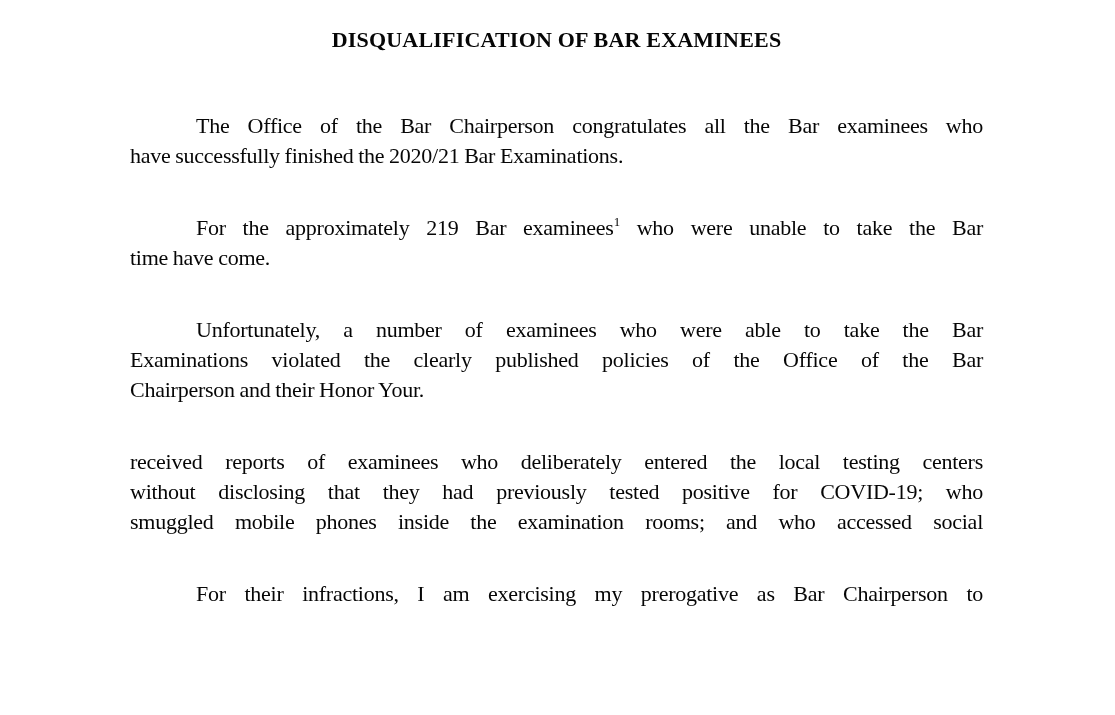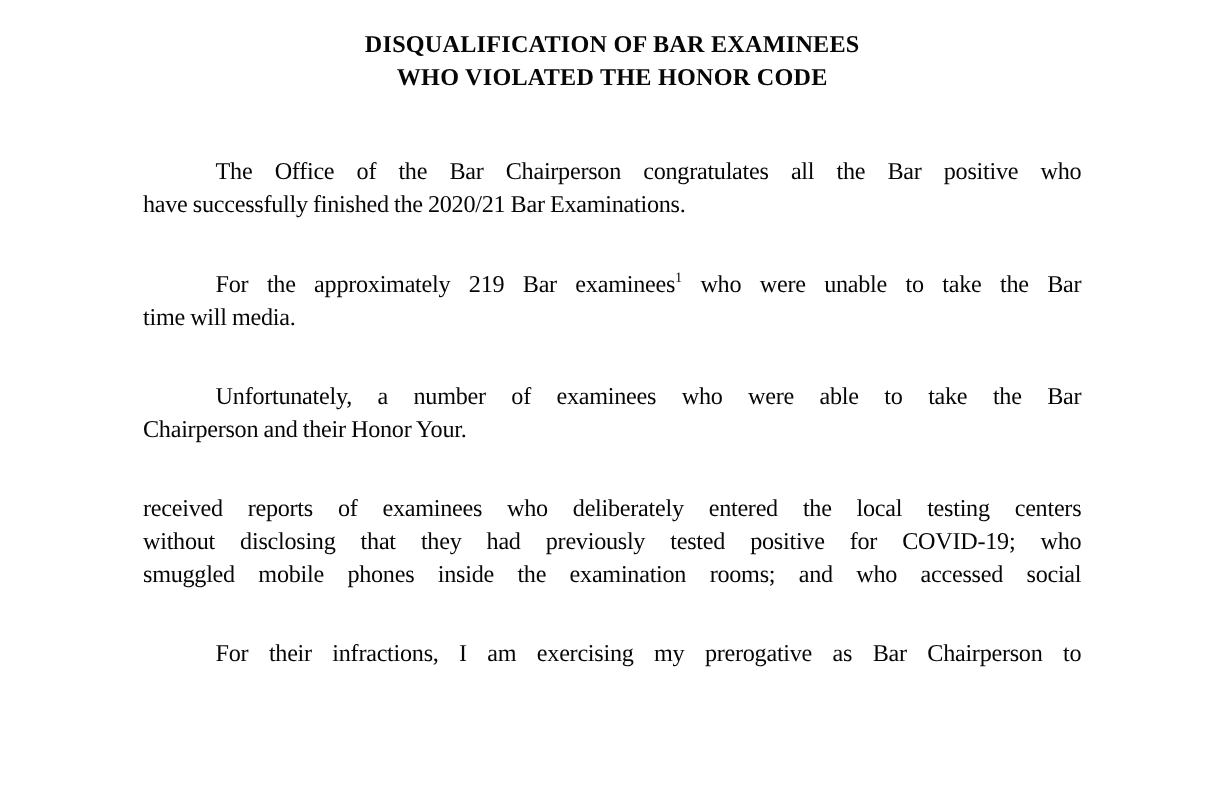--- a/index.html
+++ b/index.html
@@ -56,35 +56,35 @@
     top: -9px;
   }
 </style>
 </head>
 <body>
 
 <div class="page">
 
   <div class="title">
     <div class="title-line">DISQUALIFICATION OF BAR EXAMINEES</div>
-    <div class="title-line">WHO VIOLATED THE HONOR CODE</div>
   </div>
 
   <div class="para">
-    <div class="line indent">The Office of the Bar Chairperson congratulates all the Bar positive who</div>
+    <div class="line indent">The Office of the Bar Chairperson congratulates all the Bar examinees who</div>
     <div class="line lastline">have successfully finished the 2020/21 Bar Examinations.</div>
   </div>
 
   <div class="para">
     <div class="line indent"><span>For the approximately 219 Bar examinees</span><sup class="fnref">1</sup><span> who were unable to take the Bar</span></div>
-    <div class="line lastline">time will media.</div>
+    <div class="line lastline">time have come.</div>
   </div>
 
   <div class="para">
     <div class="line indent">Unfortunately, a number of examinees who were able to take the Bar</div>
+    <div class="line">Examinations violated the clearly published policies of the Office of the Bar</div>
     <div class="line lastline">Chairperson and their Honor Your.</div>
   </div>
 
   <div class="para">
     <div class="line">received reports of examinees who deliberately entered the local testing centers</div>
     <div class="line">without disclosing that they had previously tested positive for COVID-19; who</div>
     <div class="line">smuggled mobile phones inside the examination rooms; and who accessed social</div>
   </div>
 
   <div class="para">

